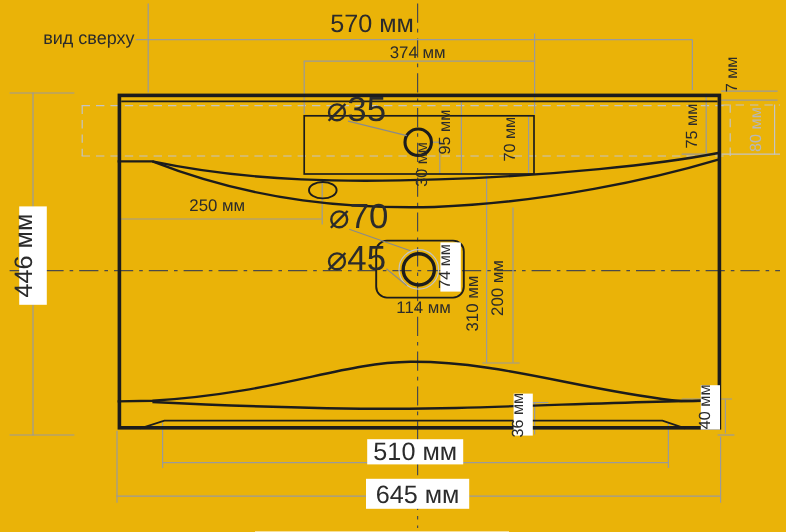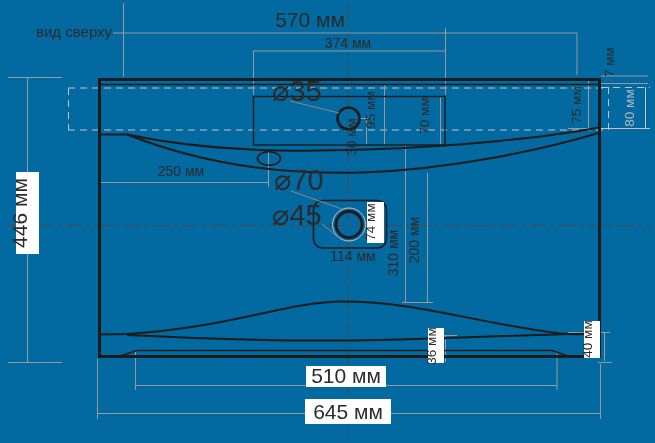--- a/index.html
+++ b/index.html
@@ -1,16 +1,16 @@
 <!DOCTYPE html>
 <html><head>
 <meta charset="utf-8">
 <style>
   html,body{margin:0;padding:0;background:#fff;}
-  .canvas{position:relative;width:655px;height:443px;background:#0369a1;overflow:hidden;
+  .canvas{position:relative;width:655px;height:443px;background:#eab308;overflow:hidden;
           font-family:"Liberation Sans","DejaVu Sans",sans-serif;}
   svg{display:block}
   text{fill:#2b2b2b;font-family:"Liberation Sans","DejaVu Sans",sans-serif;}
   .t-big{font-size:21px;}
   .t-dia{font-size:29px;}
   .t-med{font-size:14px;}
   .t-sm{font-size:13.5px;}
   .t-muted{fill:#b8b8b8;}
   .ln-main{stroke:#1c1c1c;fill:none;}
   .ln-dim{stroke:#9a9a9a;stroke-width:1;fill:none;}

